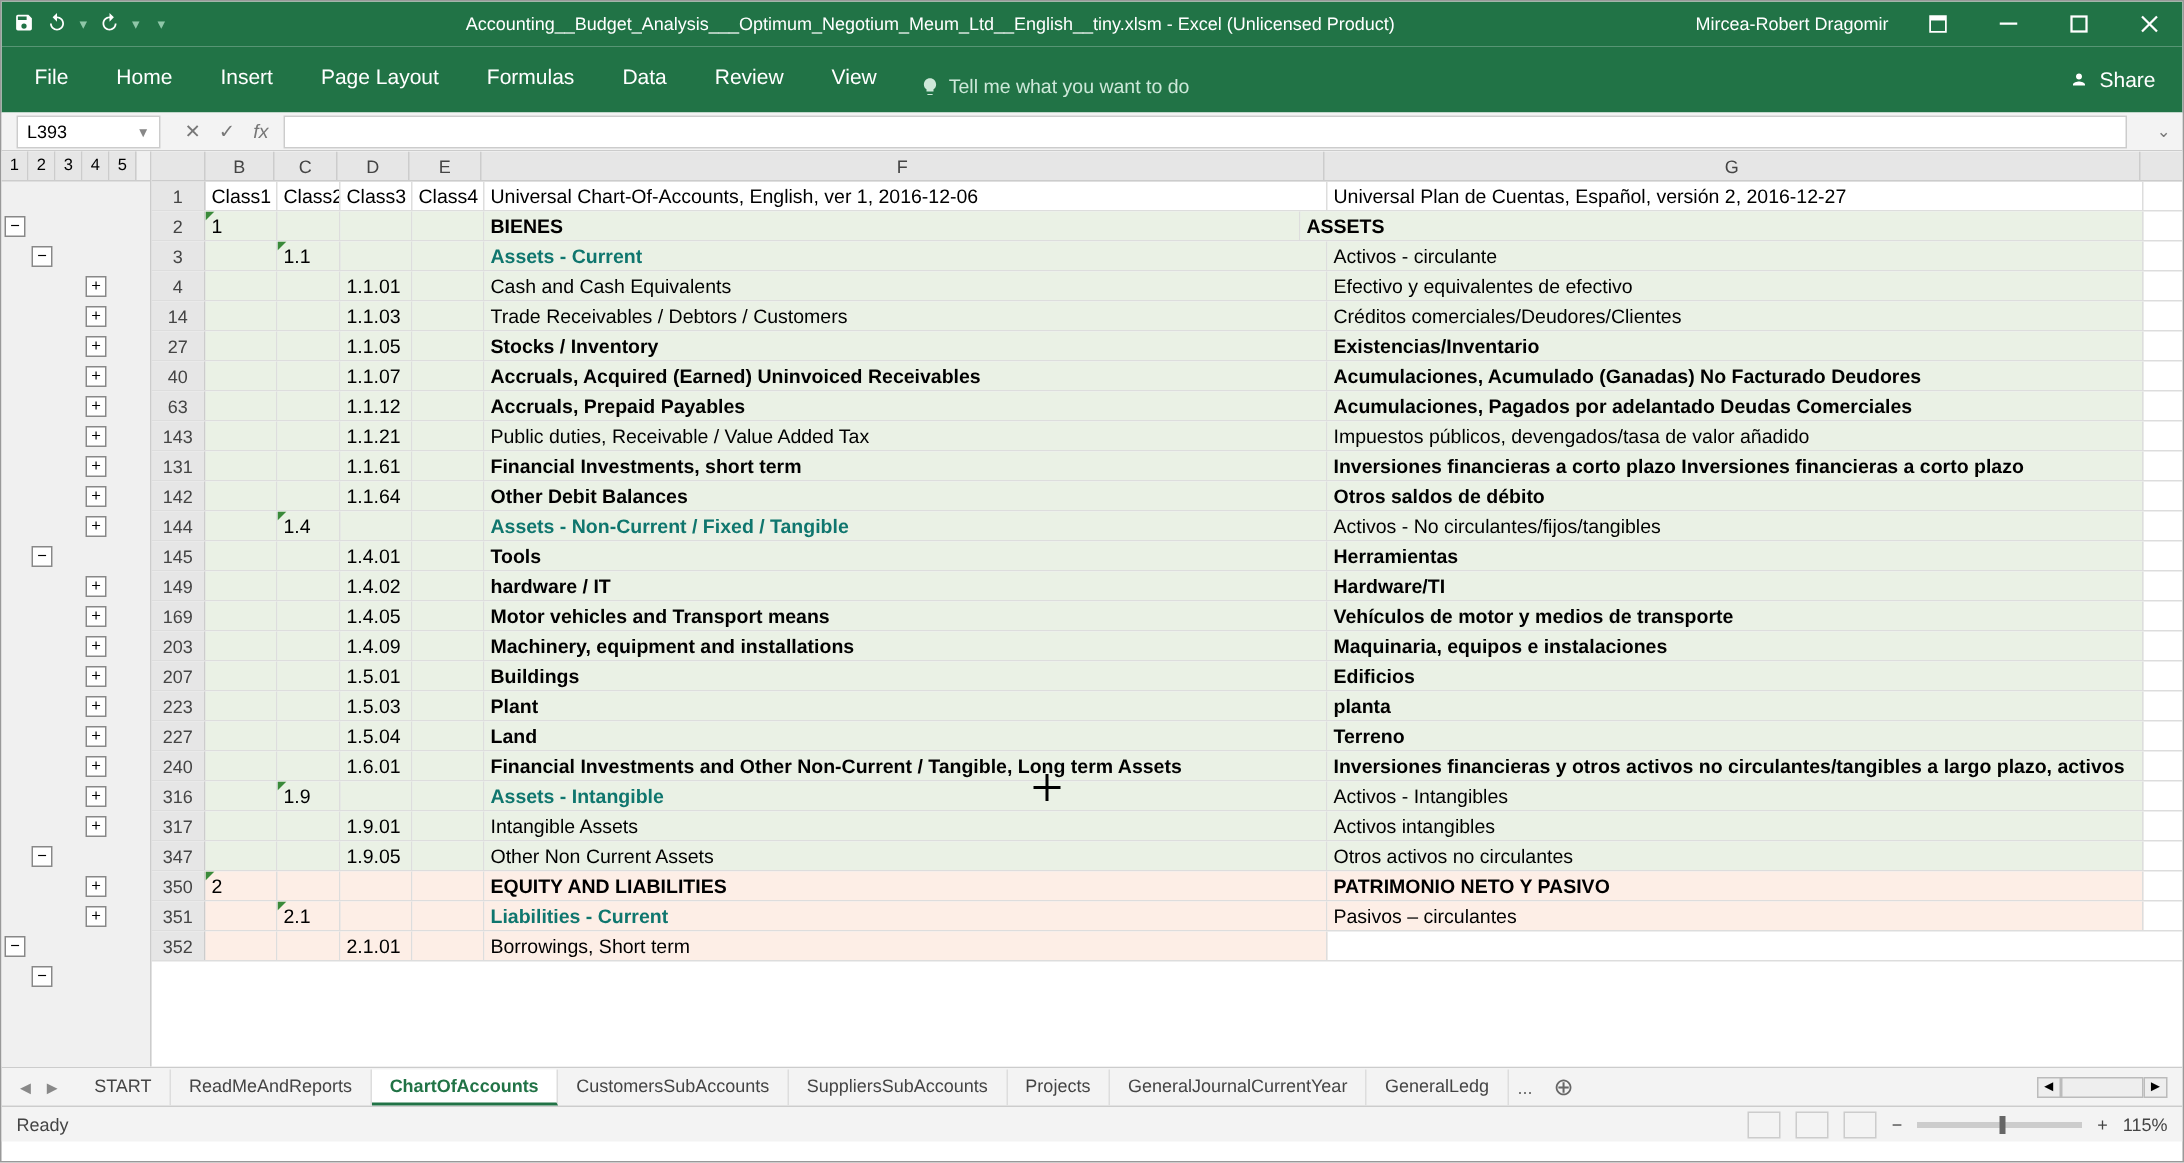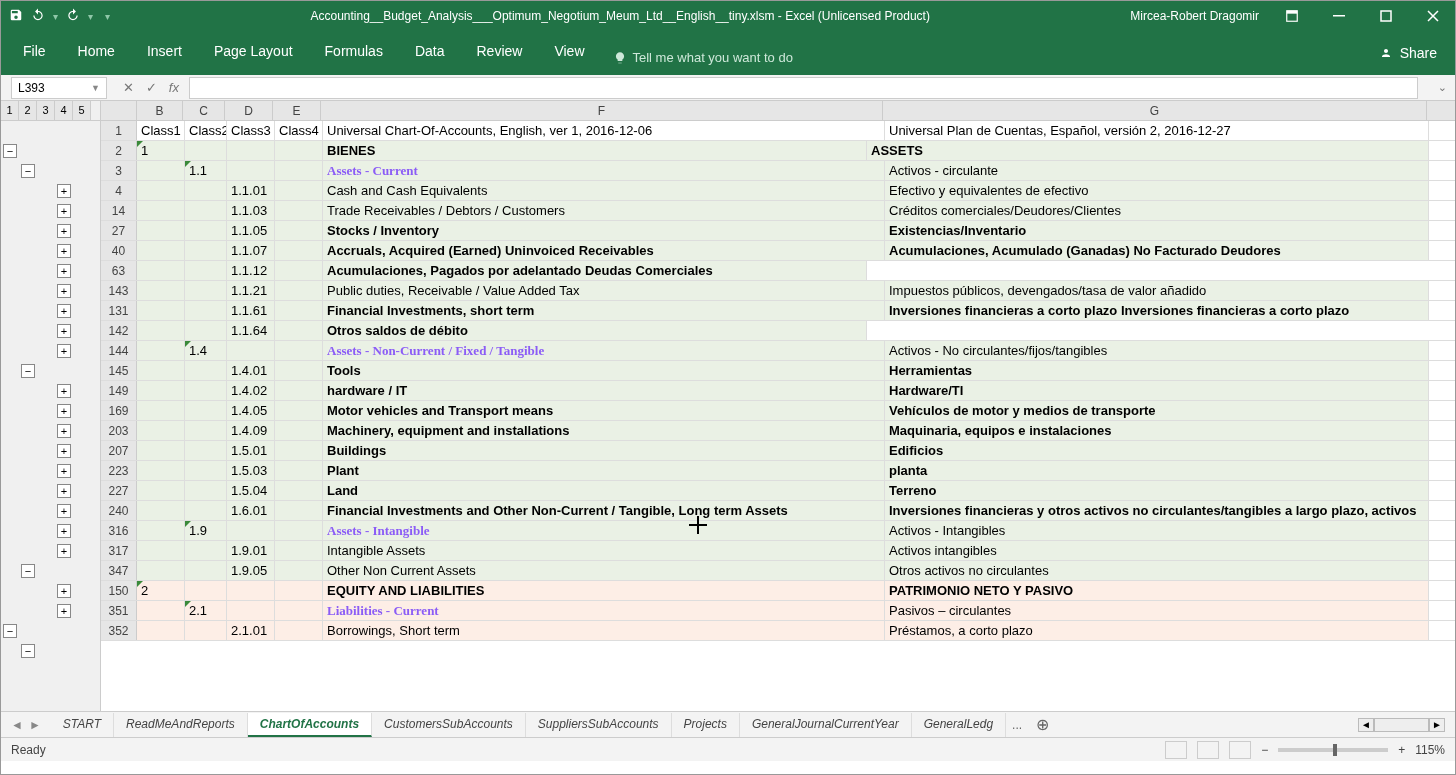--- a/index.html
+++ b/index.html
@@ -44,27 +44,27 @@
 .rows { }
 .row { height: 20px; display: flex; border-bottom: 1px solid #ddd; font-size: 13px; }
 .row .rnum { width:36px; background:#e6e6e6; border-right:1px solid #ccc; text-align:center; font-size:12px; color:#444; line-height:20px;}
 .row .cell { border-right:1px solid #ddd; padding: 0 4px; line-height:20px; white-space:nowrap; overflow:hidden;}
 .row .cell.b{width:48px;} .row .cell.c{width:42px;} .row .cell.d{width:48px;} .row .cell.e{width:48px;}
 .row .cell.f{width:562px;} .row .cell.g{width:544px;}
 .row.greenish .cell.f, .row.greenish .cell.g { background:#eaf1e5; }
 .row.greenish .cell.b,.row.greenish .cell.c,.row.greenish .cell.d,.row.greenish .cell.e{background:#eaf1e5;}
 .row.pinkish .cell.b,.row.pinkish .cell.c,.row.pinkish .cell.d,.row.pinkish .cell.e,.row.pinkish .cell.f,.row.pinkish .cell.g{background:#fdeee6;}
 .bold { font-weight:600; }
-.bluelink { color:#8b5cf6;font-family:Liberation Serif, serif; }
+.bluelink { color:#0f766e; }
 .tri { position:relative; }
 .tri::before { content:""; position:absolute; left:0; top:0; width:0; height:0; border-top:6px solid #3a8a3a; border-right:6px solid transparent; }
 
 .sheettabs { height: 26px; border-top:1px solid #ccc; background:#f3f3f3; display:flex; align-items:center; font-size:12px; }
 .sheettabs .nav { display:flex; gap:6px; padding:0 10px; color:#888; }
-.sheettabs .tab { padding: 4px 12px; border-right:1px solid #ddd; color:#444;font-style:italic; }
+.sheettabs .tab { padding: 4px 12px; border-right:1px solid #ddd; color:#444; }
 .sheettabs .tab.active { background:#fff; color:#217346; font-weight:600; border-bottom:2px solid #217346;}
 .sheettabs .more{padding:4px 6px; color:#666;}
 .sheettabs .addsheet{padding:0 8px; color:#666; font-size:16px;}
 .sheettabs .scroll{flex:.3; display:flex; align-items:center; padding:0 10px;}
 .sheettabs .scroll .track{flex:1; height:14px; border:1px solid #bbb; background:#eee; position:relative;}
 .sheettabs .scroll .arrow{width:16px;height:14px;border:1px solid #bbb;background:#eee;text-align:center;font-size:10px;line-height:12px;}
 
 .statusbar { height: 24px; border-top:1px solid #ccc; background:#f3f3f3; display:flex; align-items:center; font-size:12px; padding:0 10px; color:#444;}
 .statusbar .right { margin-left:auto; display:flex; align-items:center; gap:10px;}
 .statusbar .viewbtn{width:22px;height:18px;border:1px solid #ccc;display:inline-block;}
@@ -270,20 +270,21 @@
           <div class="cell e"></div>
           <div class="cell f bold">Accruals, Acquired (Earned) Uninvoiced Receivables</div>
           <div class="cell g bold">Acumulaciones, Acumulado (Ganadas) No Facturado Deudores</div>
         </div>
         <div class="row greenish">
           <div class="rnum">63</div>
           <div class="cell b"></div>
           <div class="cell c"></div>
           <div class="cell d">1.1.12</div>
           <div class="cell e"></div>
+          <div class="cell f bold">Accruals, Prepaid Payables</div>
           <div class="cell g bold">Acumulaciones, Pagados por adelantado Deudas Comerciales</div>
         </div>
         <div class="row greenish">
           <div class="rnum">143</div>
           <div class="cell b"></div>
           <div class="cell c"></div>
           <div class="cell d">1.1.21</div>
           <div class="cell e"></div>
           <div class="cell f">Public duties, Receivable / Value Added Tax</div>
           <div class="cell g">Impuestos públicos, devengados/tasa de valor añadido</div>
@@ -296,20 +297,21 @@
           <div class="cell e"></div>
           <div class="cell f bold">Financial Investments, short term</div>
           <div class="cell g bold">Inversiones financieras a corto plazo Inversiones financieras a corto plazo</div>
         </div>
         <div class="row greenish">
           <div class="rnum">142</div>
           <div class="cell b"></div>
           <div class="cell c"></div>
           <div class="cell d">1.1.64</div>
           <div class="cell e"></div>
+          <div class="cell f bold">Other Debit Balances</div>
           <div class="cell g bold">Otros saldos de débito</div>
         </div>
         <div class="row greenish">
           <div class="rnum">144</div>
           <div class="cell b"></div>
           <div class="cell c tri">1.4</div>
           <div class="cell d"></div>
           <div class="cell e"></div>
           <div class="cell f bluelink bold">Assets - Non-Current / Fixed / Tangible</div>
           <div class="cell g">Activos - No circulantes/fijos/tangibles</div>
@@ -407,21 +409,21 @@
         <div class="row greenish">
           <div class="rnum">347</div>
           <div class="cell b"></div>
           <div class="cell c"></div>
           <div class="cell d">1.9.05</div>
           <div class="cell e"></div>
           <div class="cell f">Other Non Current Assets</div>
           <div class="cell g">Otros activos no circulantes</div>
         </div>
         <div class="row pinkish">
-          <div class="rnum">150</div>
+          <div class="rnum">350</div>
           <div class="cell b tri">2</div>
           <div class="cell c"></div>
           <div class="cell d"></div>
           <div class="cell e"></div>
           <div class="cell f bold">EQUITY AND LIABILITIES</div>
           <div class="cell g bold">PATRIMONIO NETO Y PASIVO</div>
         </div>
         <div class="row pinkish">
           <div class="rnum">351</div>
           <div class="cell b"></div>
@@ -431,21 +433,20 @@
           <div class="cell f bluelink bold">Liabilities - Current</div>
           <div class="cell g">Pasivos – circulantes</div>
         </div>
         <div class="row pinkish">
           <div class="rnum">352</div>
           <div class="cell b"></div>
           <div class="cell c"></div>
           <div class="cell d">2.1.01</div>
           <div class="cell e"></div>
           <div class="cell f">Borrowings, Short term</div>
-          <div class="cell g">Préstamos, a corto plazo</div>
         </div>
       </div>
   </div>
 </div>
 
 <div class="sheettabs">
   <div class="nav">
     <span>◄</span>
     <span>►</span>
   </div>

